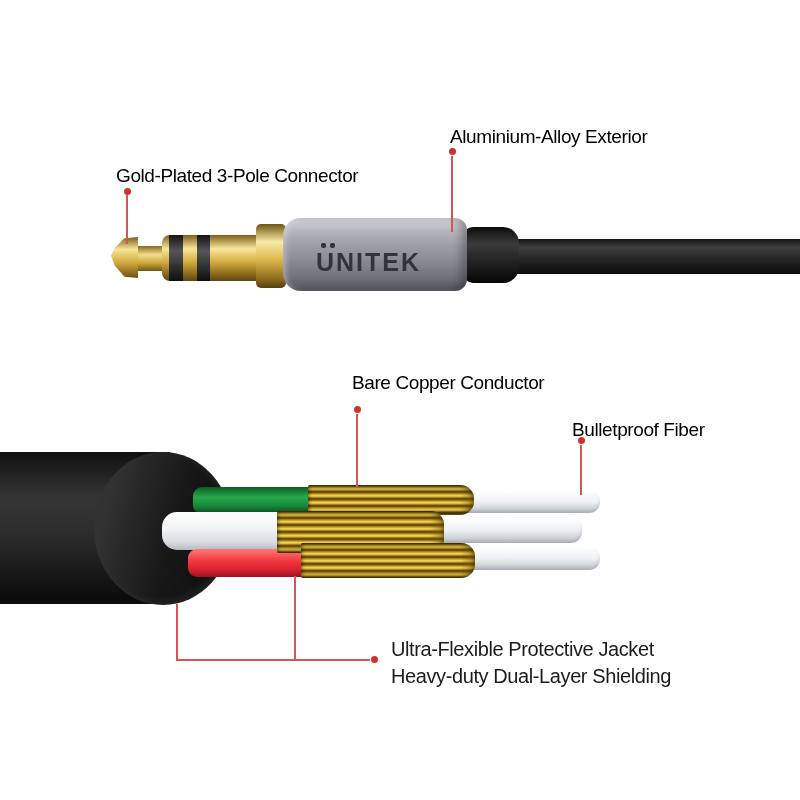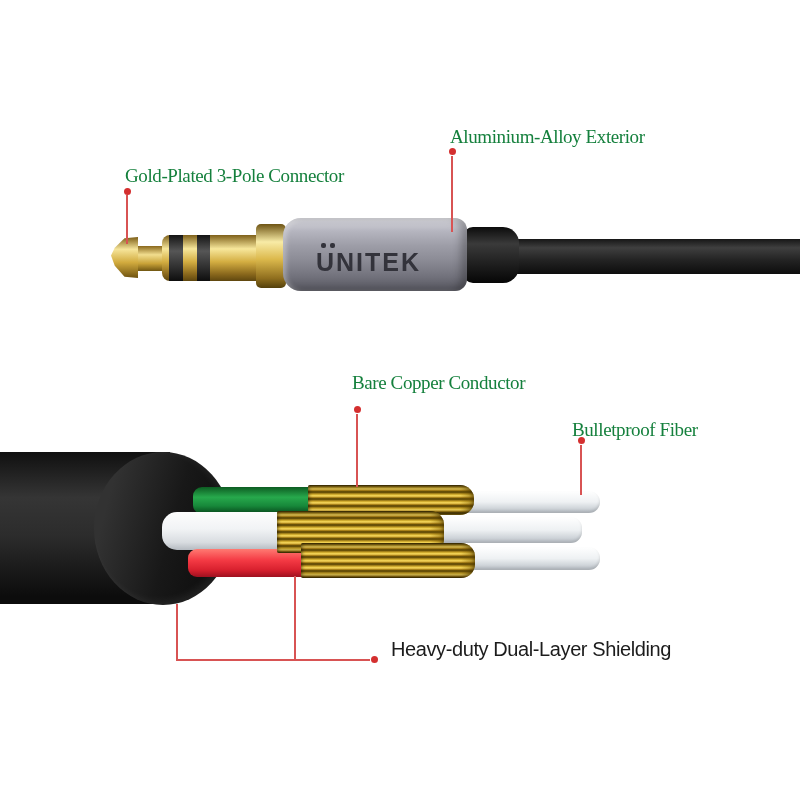--- a/index.html
+++ b/index.html
@@ -1,21 +1,21 @@
 <!DOCTYPE html>
 <html><head>
 <meta charset="utf-8">
 <style>
   html,body { margin:0; padding:0; background:#ffffff; }
   .stage { position:relative; width:800px; height:800px; background:#ffffff;
            font-family:"Liberation Sans", sans-serif; overflow:hidden; }
 
   
-  .label { position:absolute; color:#15803d; font-size:19px; letter-spacing:-0.4px;
-           white-space:nowrap; z-index:10;font-family:Liberation Serif, serif; }
+  .label { position:absolute; color:#000000; font-size:19px; letter-spacing:-0.4px;
+           white-space:nowrap; z-index:10; }
   .label-block { position:absolute; color:#1c1c1c; font-size:20px; line-height:27px;
            letter-spacing:-0.4px; white-space:nowrap; z-index:10; }
 
   
   .vline { position:absolute; width:2px; background:#d85353; z-index:9; }
   .hline { position:absolute; height:2px; background:#d85353; z-index:9; }
   .dot   { position:absolute; width:7px; height:7px; border-radius:50%;
            background:#d42f2f; z-index:10; }
 
   
@@ -79,21 +79,21 @@
   .copper-top    { left:308px; top:485px; width:166px; height:30px; }
   .copper-mid    { left:277px; top:511px; width:167px; height:42px; }
   .copper-bottom { left:301px; top:543px; width:174px; height:35px; }
 </style>
 </head>
 <body>
 
 <div class="stage">
 
   <div>
-    <div class="label" style="left:125px; top:165px;">Gold-Plated 3-Pole Connector</div>
+    <div class="label" style="left:116px; top:165px;">Gold-Plated 3-Pole Connector</div>
     <div class="dot" style="left:124px; top:188px;"></div>
     <div class="vline" style="left:126px; top:195px; height:49px;"></div>
 
     <div class="label" style="left:450px; top:126px;">Aluminium-Alloy Exterior</div>
     <div class="dot" style="left:449px; top:148px;"></div>
     <div class="vline" style="left:451px; top:156px; height:76px;"></div>
 
     <div class="tip-cone"></div>
     <div class="neck"></div>
     <div class="sleeve"></div>
@@ -131,17 +131,18 @@
     <div class="copper copper-top"></div>
     <div class="copper copper-mid"></div>
     <div class="copper copper-bottom"></div>
 
     <div class="vline" style="left:176px; top:604px; height:57px;"></div>
     <div class="vline" style="left:294px; top:576px; height:85px;"></div>
     <div class="hline" style="left:176px; top:659px; width:194px;"></div>
     <div class="dot" style="left:371px; top:656px;"></div>
 
     <div class="label-block" style="left:391px; top:636px;">
+      <div>Ultra-Flexible Protective Jacket</div>
       <div>Heavy-duty Dual-Layer Shielding</div>
     </div>
   </div>
 
 </div>
 
 </body></html>

